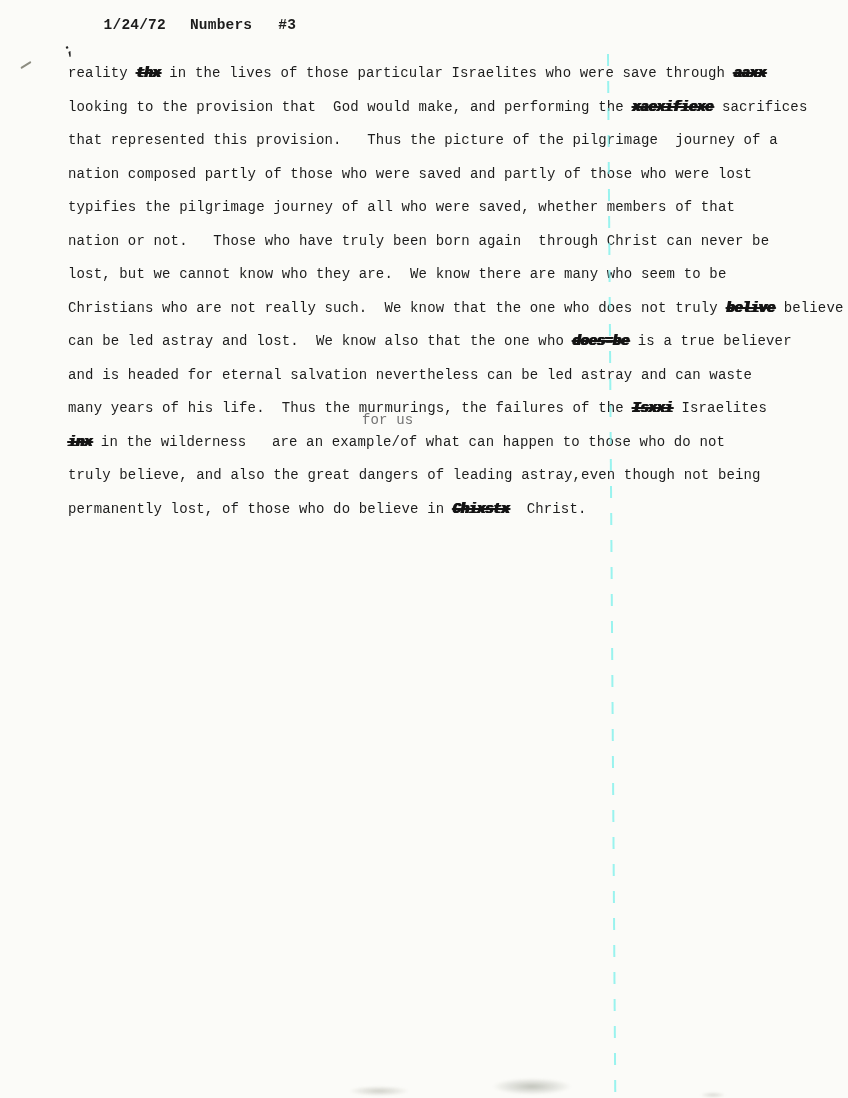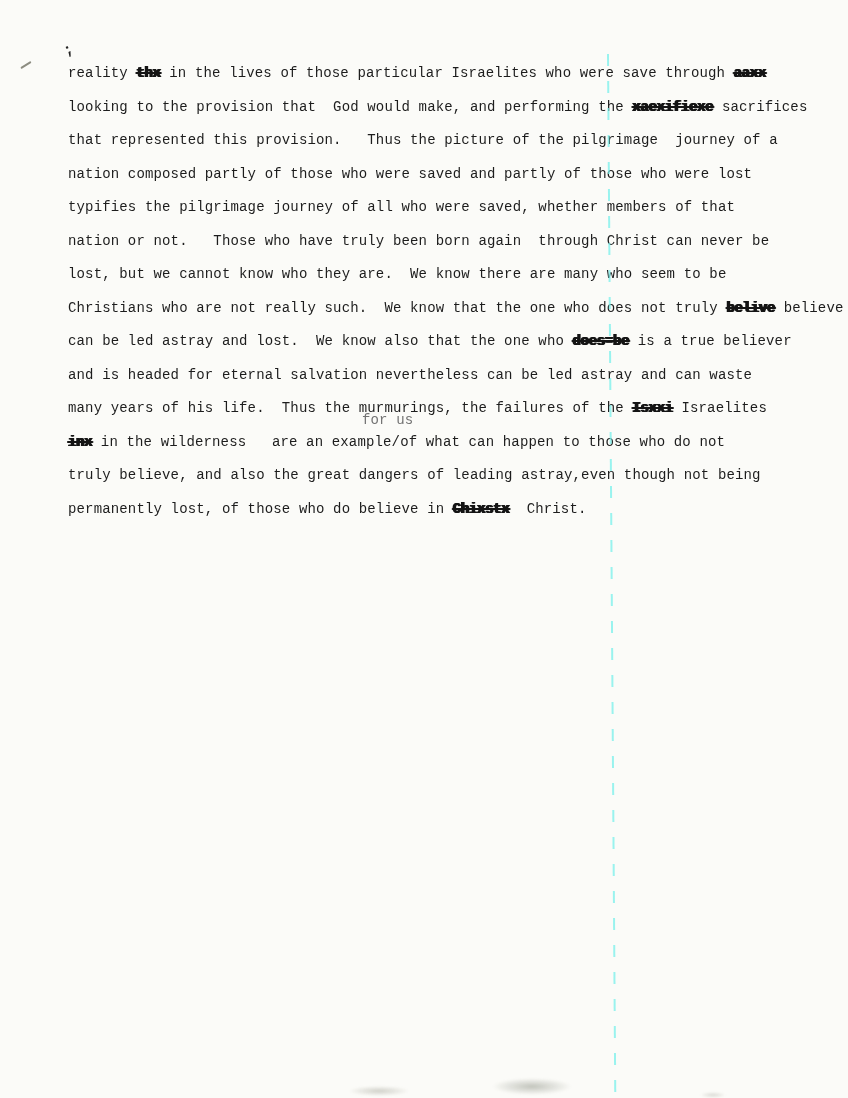--- a/index.html
+++ b/index.html
@@ -31,20 +31,21 @@
     white-space:pre;letter-spacing:.15px;
   }
   .line{height:33.5px;}
   .struck{
     font-weight:bold;
     text-decoration:line-through;
     text-decoration-thickness:2.2px;
     text-shadow:.8px 0 0 currentColor,-.8px 0 0 currentColor;
     letter-spacing:-.3px;
     color:#141414;
+    font-style:italic;
   }
   .insert{
     position:absolute;left:362px;top:412px;
     font-size:14px;color:#737373;white-space:pre;letter-spacing:.15px;
   }
   .foldline{
     position:absolute;left:607px;top:54px;width:2px;height:1044px;
     background:repeating-linear-gradient(180deg,
       rgba(120,240,235,.75) 0px, rgba(120,240,235,.75) 12px,
       rgba(255,255,255,0) 12px, rgba(255,255,255,0) 27px);
@@ -57,20 +58,23 @@
   .smudge.s2{left:492px;top:1078px;width:80px;height:17px;
     background:radial-gradient(ellipse at center,rgba(115,120,105,.42),rgba(115,120,105,0) 70%);}
   .smudge.s3{left:700px;top:1092px;width:26px;height:6px;
     background:radial-gradient(ellipse at center,rgba(138,138,122,.3),rgba(138,138,122,0) 70%);}
 </style>
 </head>
 <body>
 
 <div class="page">
 
+  <div class="header">
+    <span class="date">1/24/72</span><span class="book">Numbers</span><span class="num">#3</span>
+  </div>
 
   <span class="stray">;</span>
 
   <div class="pen"></div>
 
   <div class="body-text" id="text-body"><div class="line"><span>reality </span><span class="struck">thx</span><span> in the lives of those particular Israelites who were save through </span><span class="struck">aaxx</span></div><div class="line"><span>looking to the provision that  God would make, and performing the </span><span class="struck">xaexifiexe</span><span> sacrifices</span></div><div class="line"><span>that represented this provision.   Thus the picture of the pilgrimage  journey of a</span></div><div class="line"><span>nation composed partly of those who were saved and partly of those who were lost</span></div><div class="line"><span>typifies the pilgrimage journey of all who were saved, whether members of that</span></div><div class="line"><span>nation or not.   Those who have truly been born again  through Christ can never be</span></div><div class="line"><span>lost, but we cannot know who they are.  We know there are many who seem to be</span></div><div class="line"><span>Christians who are not really such.  We know that the one who does not truly </span><span class="struck">belive</span><span> believe</span></div><div class="line"><span>can be led astray and lost.  We know also that the one who </span><span class="struck">does=be</span><span> is a true believer</span></div><div class="line"><span>and is headed for eternal salvation nevertheless can be led astray and can waste</span></div><div class="line"><span>many years of his life.  Thus the murmurings, the failures of the </span><span class="struck">Isxxi</span><span> Israelites</span></div><div class="line"><span class="struck">inx</span><span> in the wilderness   are an example/of what can happen to those who do not</span></div><div class="line"><span>truly believe, and also the great dangers of leading astray,even though not being</span></div><div class="line"><span>permanently lost, of those who do believe in </span><span class="struck">Chixstx</span><span>  Christ.</span></div></div>
 
   <div class="insert">for us</div>
 
   <div class="foldline"></div>

